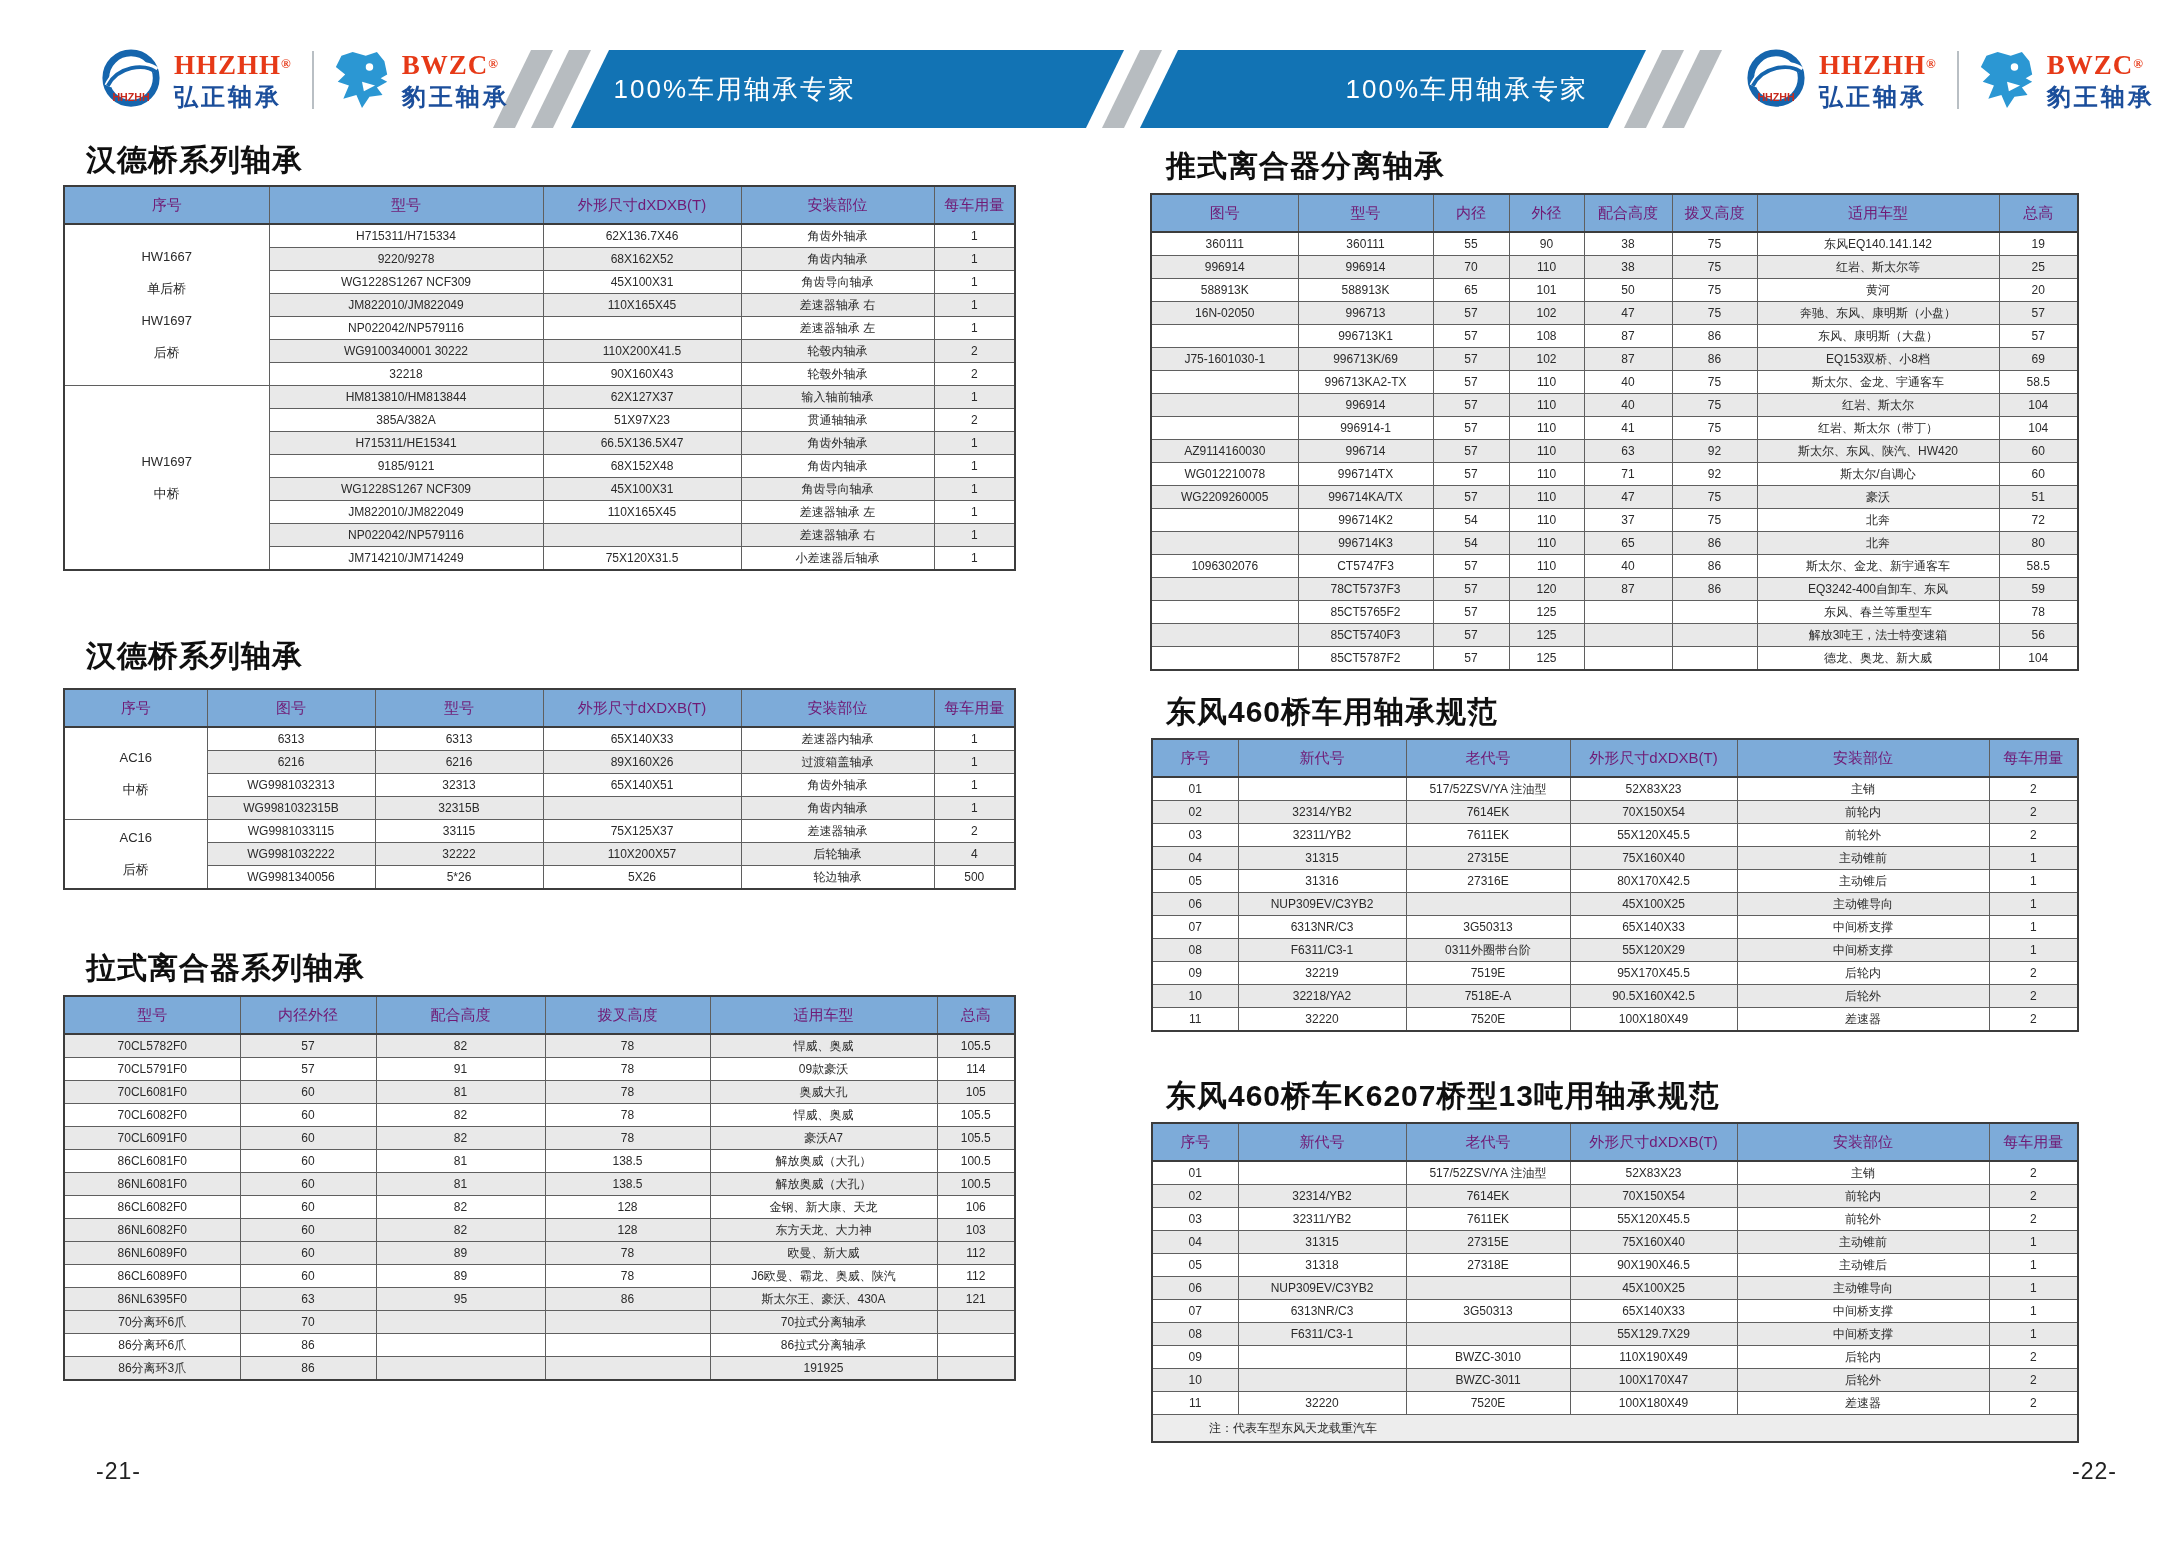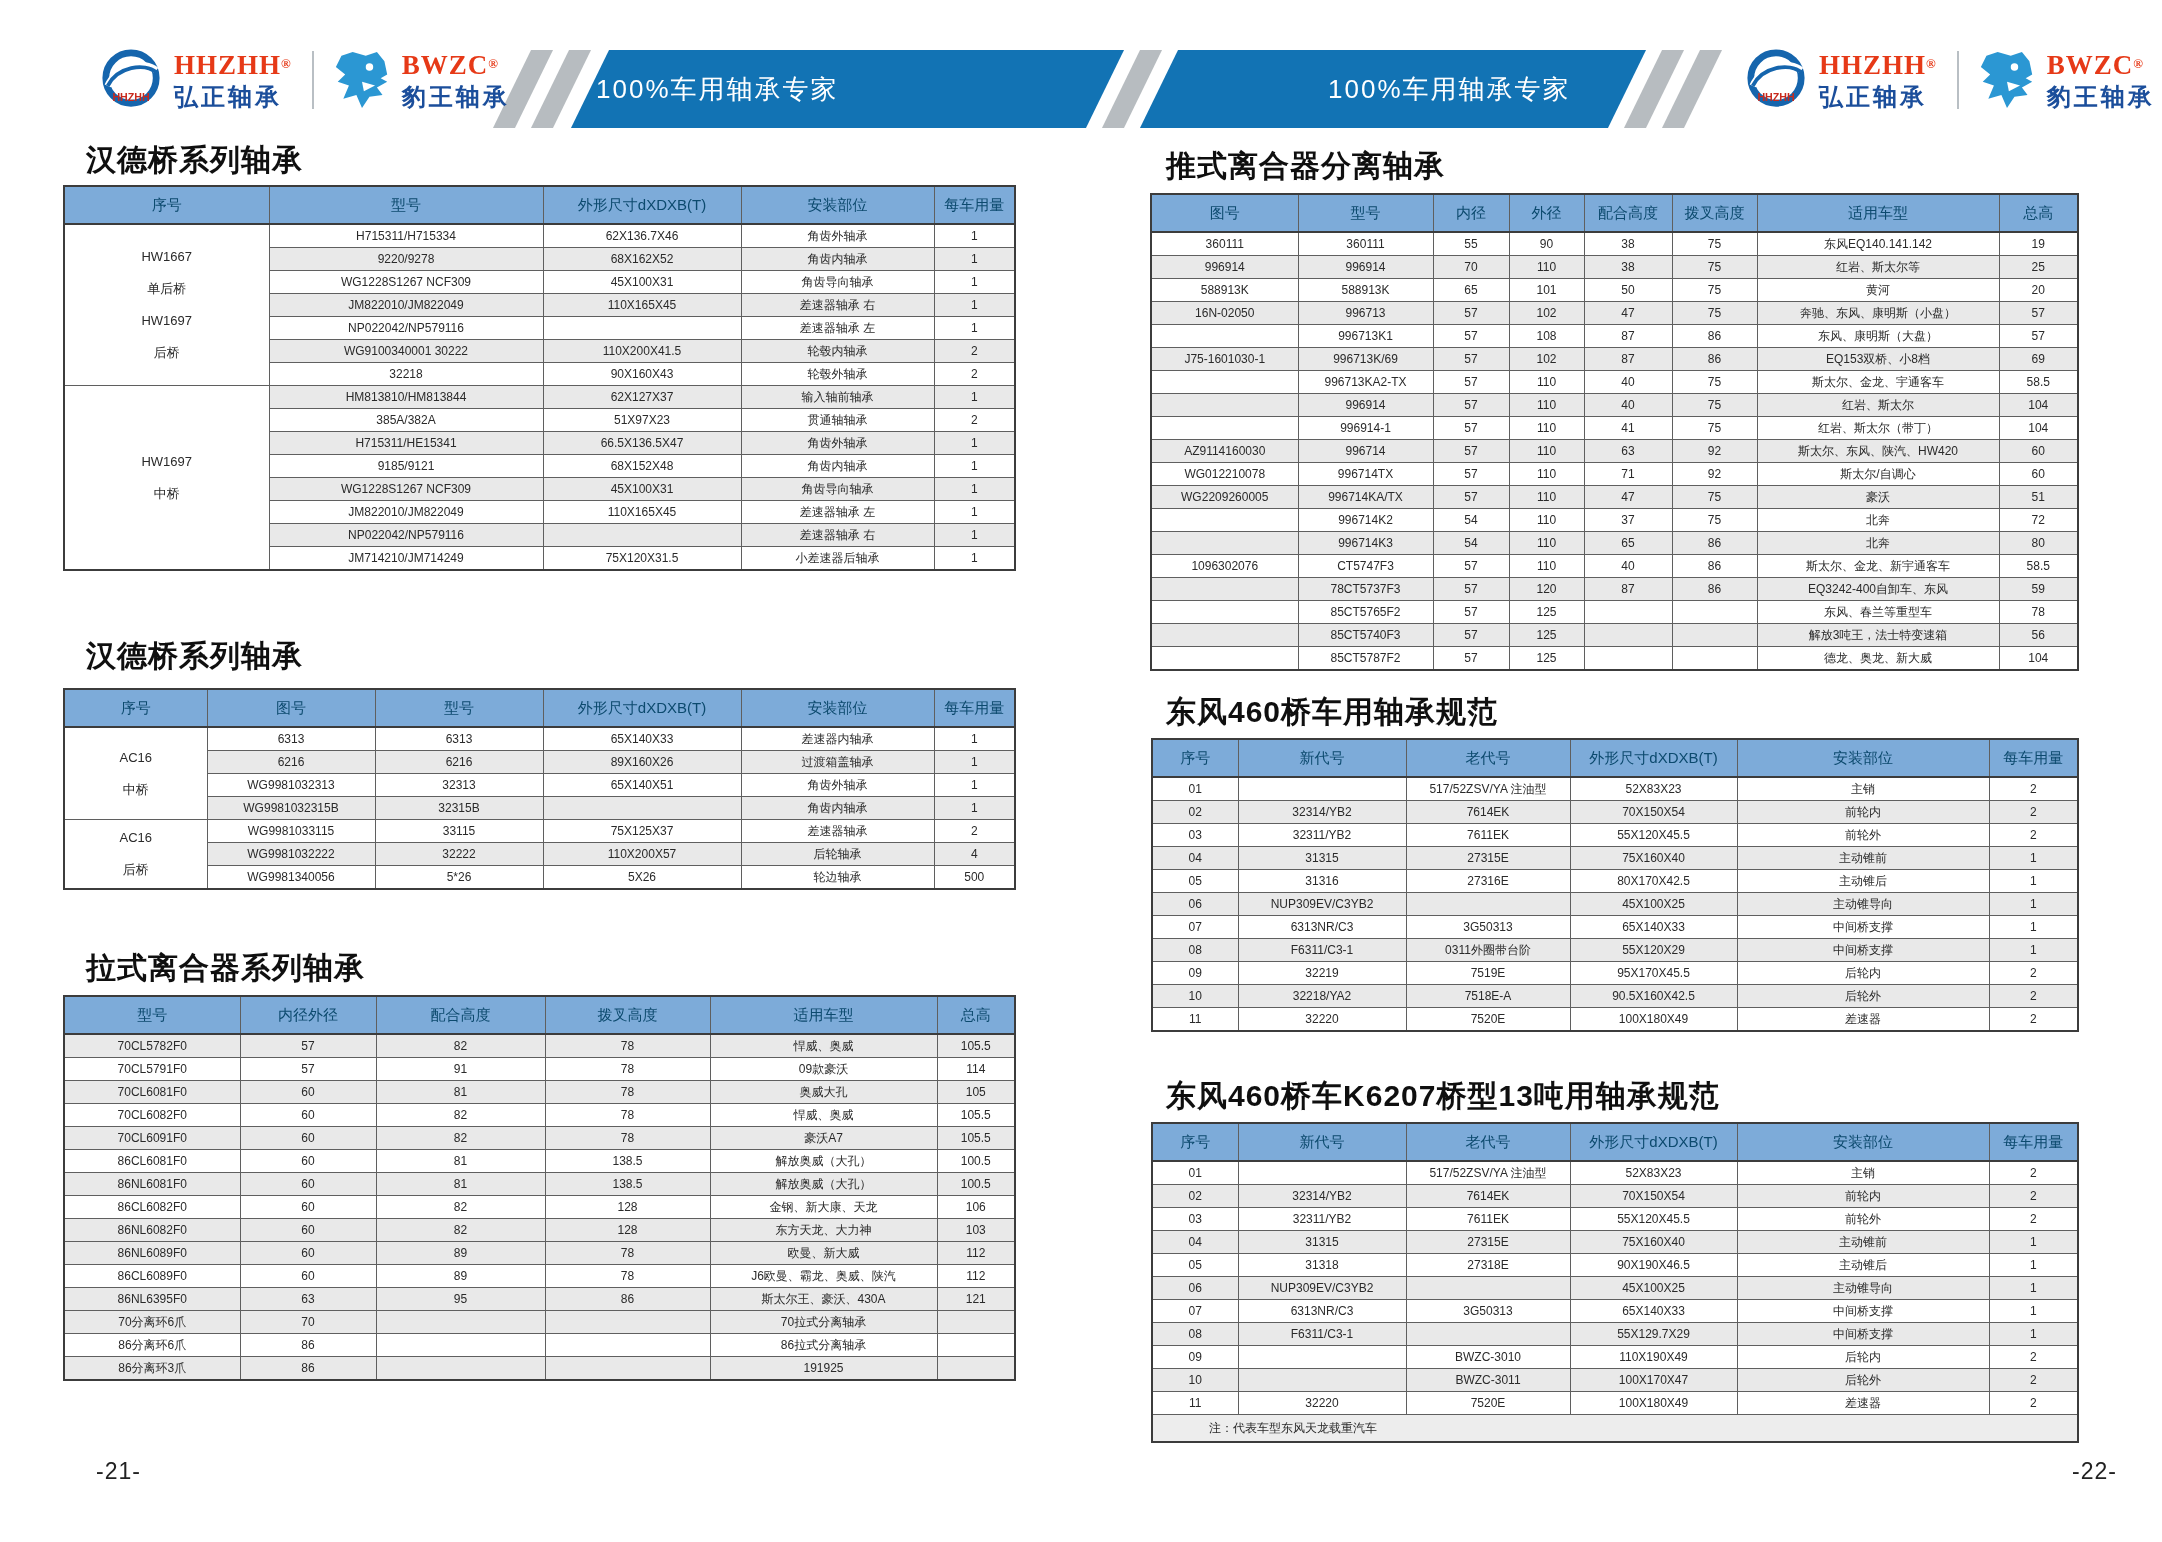--- a/index.html
+++ b/index.html
@@ -13,21 +13,21 @@
   }
   
   .band-seg{
     position:absolute;top:50px;height:78px;
     transform:skewX(-26deg);
   }
   .band-blue{background:var(--banner-blue,#1273b4);}
   .band-stripe{background:var(--stripe-gray,#b7bcc0);}
   .banner-text{
     position:absolute;top:50px;height:78px;line-height:78px;
-    width:260px;text-align:left;
+    width:260px;text-align:right;
     color:#fff;font-size:26px;letter-spacing:2px;white-space:nowrap;
   }
   
   .logo-group{
     position:absolute;top:40px;height:80px;
     display:flex;align-items:center;gap:12px;
   }
   .logo-text-stack{display:flex;flex-direction:column;justify-content:center;line-height:1.05;}
   .logo-abbr{
     color:var(--logo-red,#e63917);
@@ -56,21 +56,21 @@
   table.cat-table th,table.cat-table td{
     border:1px solid #5f5f5f;
     text-align:center;
     vertical-align:middle;
     overflow:hidden;
     white-space:nowrap;
     padding:0 3px;
   }
   table.cat-table th{
     background:var(--thead-blue,#7dabd9);
-    height:36px;font-size:15px;font-weight:normal;color:#0c4a6e;
+    height:36px;font-size:15px;font-weight:normal;color:#701a75;
     border-bottom:2px solid #3c3c3c;
   }
   table.cat-table td{
     height:22px;font-size:12px;color:#2a2a2a;background:#ffffff;
   }
   table.cat-table tr.alt td{background:#e9e9e9;}
   table.cat-table td.group-cell{
     background:#ffffff !important;
     font-size:13px;line-height:32px;white-space:normal;margin-left:46px;
   }

